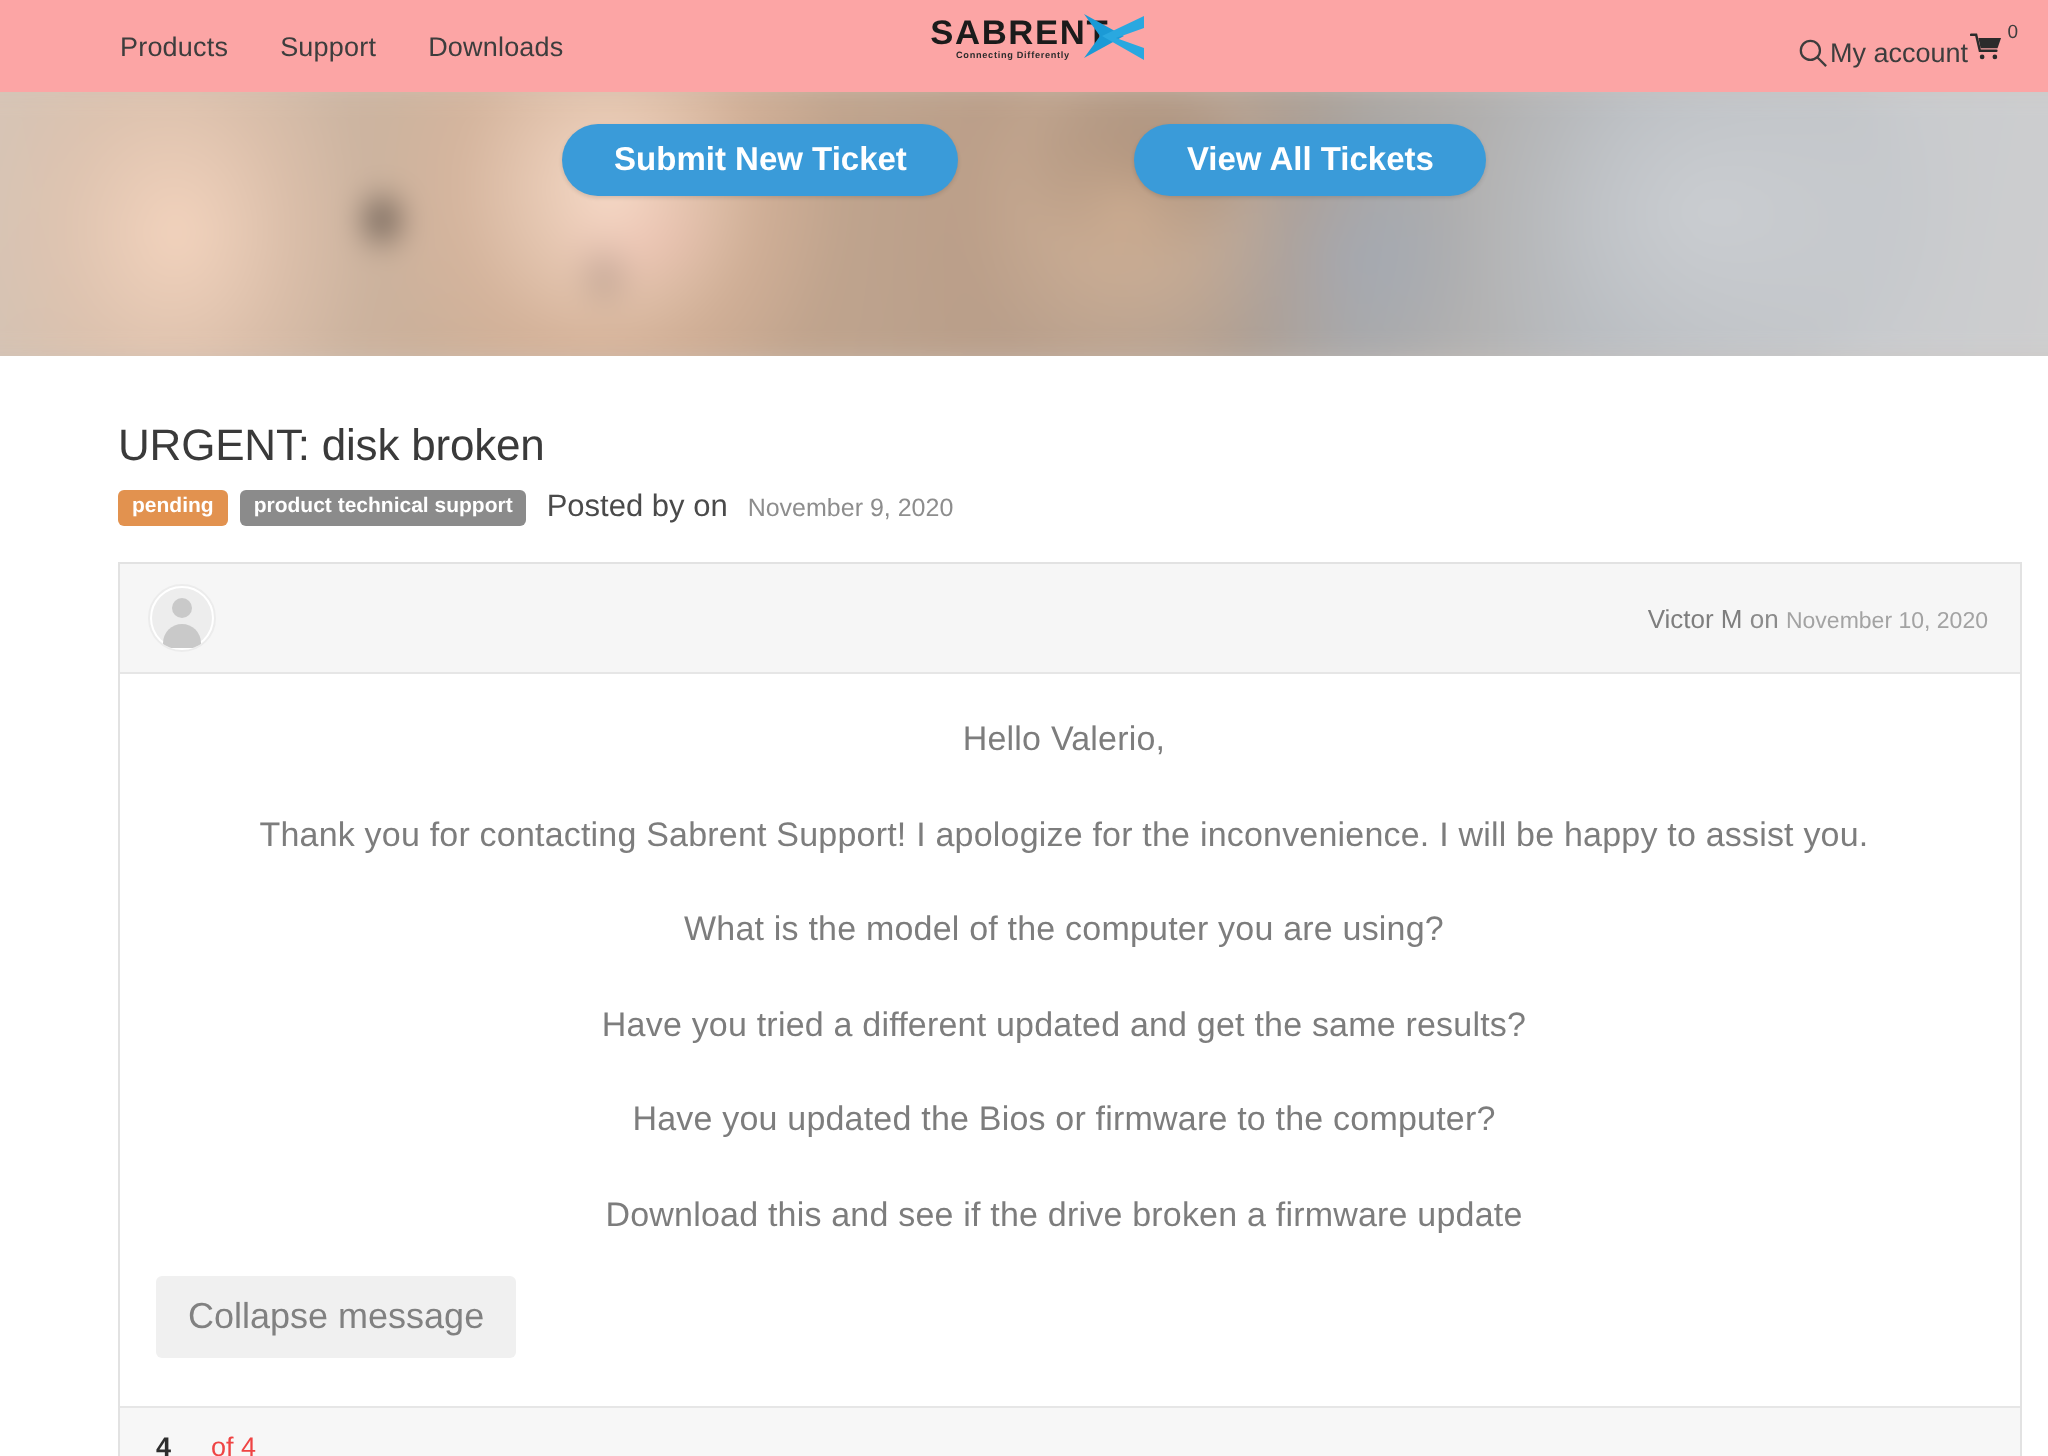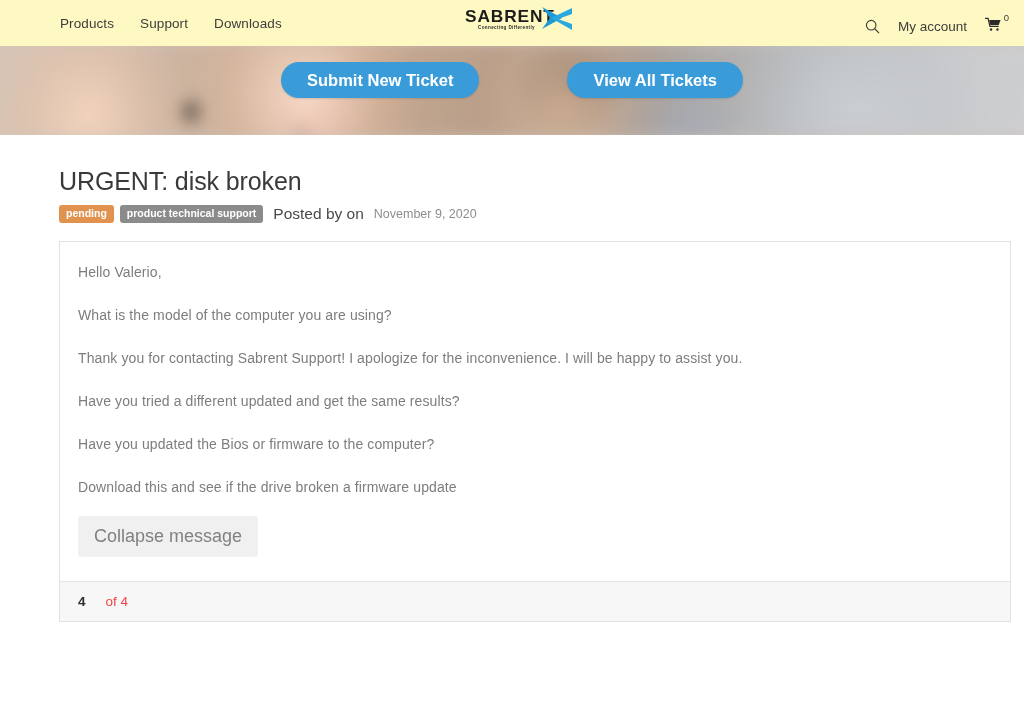--- a/index.html
+++ b/index.html
@@ -7,21 +7,21 @@
     width: 1024px; height: 728px;
     background: #ffffff;
     font-family: "Liberation Sans", sans-serif;
     overflow: hidden;
   }
 
   
   .topbar {
     position: relative;
     height: 46px;
-    background: #fef9c3;
+    background: #fca5a5;
     display: flex;
     align-items: center;
   }
   .nav-left { display: flex; align-items: center; margin-left: 60px; gap: 26px; }
   .nav-link {
     font-size: 13.5px;
     color: #3d3d3d;
     letter-spacing: .1px;
     cursor: pointer;
     white-space: nowrap;
@@ -47,34 +47,34 @@
     position: absolute; left: 26px; top: 19px;
     font-size: 4.6px; font-weight: bold;
     letter-spacing: .35px;
     color: #2c2c2c;
     white-space: nowrap;
   }
   .logo-arrow { position: absolute; right: -2px; top: -1px; }
   .nav-right {
     position: absolute; right: 22px; top: 0;
     height: 52px;
-    display: flex; align-items: center; gap: 18px;
+    display: flex; align-items: center; gap: 1px;
   }
   .icon-btn { cursor: pointer; display: flex; align-items: center; }
   .acct-link { font-size: 13.5px; color: #3d3d3d; cursor: pointer; white-space: nowrap; }
   .cart-wrap { position: relative; display: flex; align-items: center; cursor: pointer; }
   .cart-count {
     position: absolute; right: -7px; top: -5px;
     font-size: 9.5px; color: #3d3d3d;
   }
 
   
   .hero {
     position: relative;
-    height: 89px;
+    height: 132px;
     overflow: hidden;
     background: #cfc4bb;
   }
   .hero-photo {
     position: absolute; inset: 0;
     background:
       radial-gradient(ellipse 90px 110px at 120px 70px, rgba(244,212,190,.95) 0%, rgba(236,200,176,.4) 60%, rgba(0,0,0,0) 100%),
       radial-gradient(ellipse 110px 120px at 320px 50px, rgba(250,223,205,.9) 0%, rgba(230,190,165,.35) 65%, rgba(0,0,0,0) 100%),
       radial-gradient(ellipse 60px 44px at 332px 70px, rgba(232,150,150,.55) 0%, rgba(232,150,150,0) 70%),
       radial-gradient(ellipse 18px 24px at 318px 88px, rgba(40,34,32,.75) 0%, rgba(40,34,32,0) 75%),
@@ -106,21 +106,21 @@
     white-space: nowrap;
     box-shadow: 0 1px 2px rgba(0,0,0,.12);
   }
   .hero-btn.primary { min-width: 180px; }
   .hero-btn.secondary { min-width: 162px; }
 
   
   .content { padding: 0 0 0 0; }
   .page-title {
     margin: 32px 0 0 59px;
-    font-size: 25px;
+    font-size: 22px;
     font-weight: normal;
     color: #3a3a3a;
     letter-spacing: -.1px;
   }
   .meta-row {
     margin: 9px 0 0 59px;
     display: flex; align-items: center; gap: 6px;
   }
   .badge {
     display: inline-block;
@@ -188,25 +188,26 @@
   }
   .msg-author {
     font-size: 13px;
     color: #8b8b8b;
   }
   .msg-author .name { color: #7e7e7e; }
   .msg-author .date { font-size: 11.5px; color: #a3a3a3; }
 
   .panel-body { padding: 20px 24px 24px 18px; }
   .msg-line {
-    font-size: 14px;
+    font-size: 17px;
     color: #7d7d7d;
     line-height: 1.5;
     margin-bottom: 22px;
     letter-spacing: .1px;
+    text-align: center;
   }
   .msg-line:last-of-type { margin-bottom: 18px; }
   .collapse-btn {
     display: inline-block;
     background: #f0f0f0;
     border: none;
     color: #818181;
     font-family: "Liberation Sans", sans-serif;
     font-size: 18px;
     padding: 10px 16px;
@@ -283,25 +284,38 @@
   <h1 class="page-title">URGENT: disk broken</h1>
 
   <div class="meta-row">
     <span class="badge status">pending</span>
     <span class="badge category">product technical support</span>
     <span class="posted-by">Posted by on</span>
     <span class="posted-date">November 9, 2020</span>
   </div>
 
   <div class="panel">
+    <div class="panel-header">
+      <span class="avatar">
+        <span class="avatar-inner">
+          <span class="avatar-head"></span>
+          <span class="avatar-body"></span>
+        </span>
+      </span>
+      <span class="msg-author">
+        <span class="name">Victor M</span>
+        <span>on</span>
+        <span class="date">November 10, 2020</span>
+      </span>
+    </div>
 
     <div class="panel-body">
       <p class="msg-line">Hello Valerio,</p>
+      <p class="msg-line">Thank you for contacting Sabrent Support! I apologize for the inconvenience. I will be happy to assist you.</p>
       <p class="msg-line">What is the model of the computer you are using?</p>
-      <p class="msg-line">Thank you for contacting Sabrent Support! I apologize for the inconvenience. I will be happy to assist you.</p>
       <p class="msg-line">Have you tried a different updated and get the same results?</p>
       <p class="msg-line">Have you updated the Bios or firmware to the computer?</p>
       <p class="msg-line">Download this and see if the drive broken a firmware update</p>
       <button class="collapse-btn">Collapse message</button>
     </div>
 
     <div class="panel-footer">
       <b>4</b>
       <span class="of">of 4</span>
     </div>

